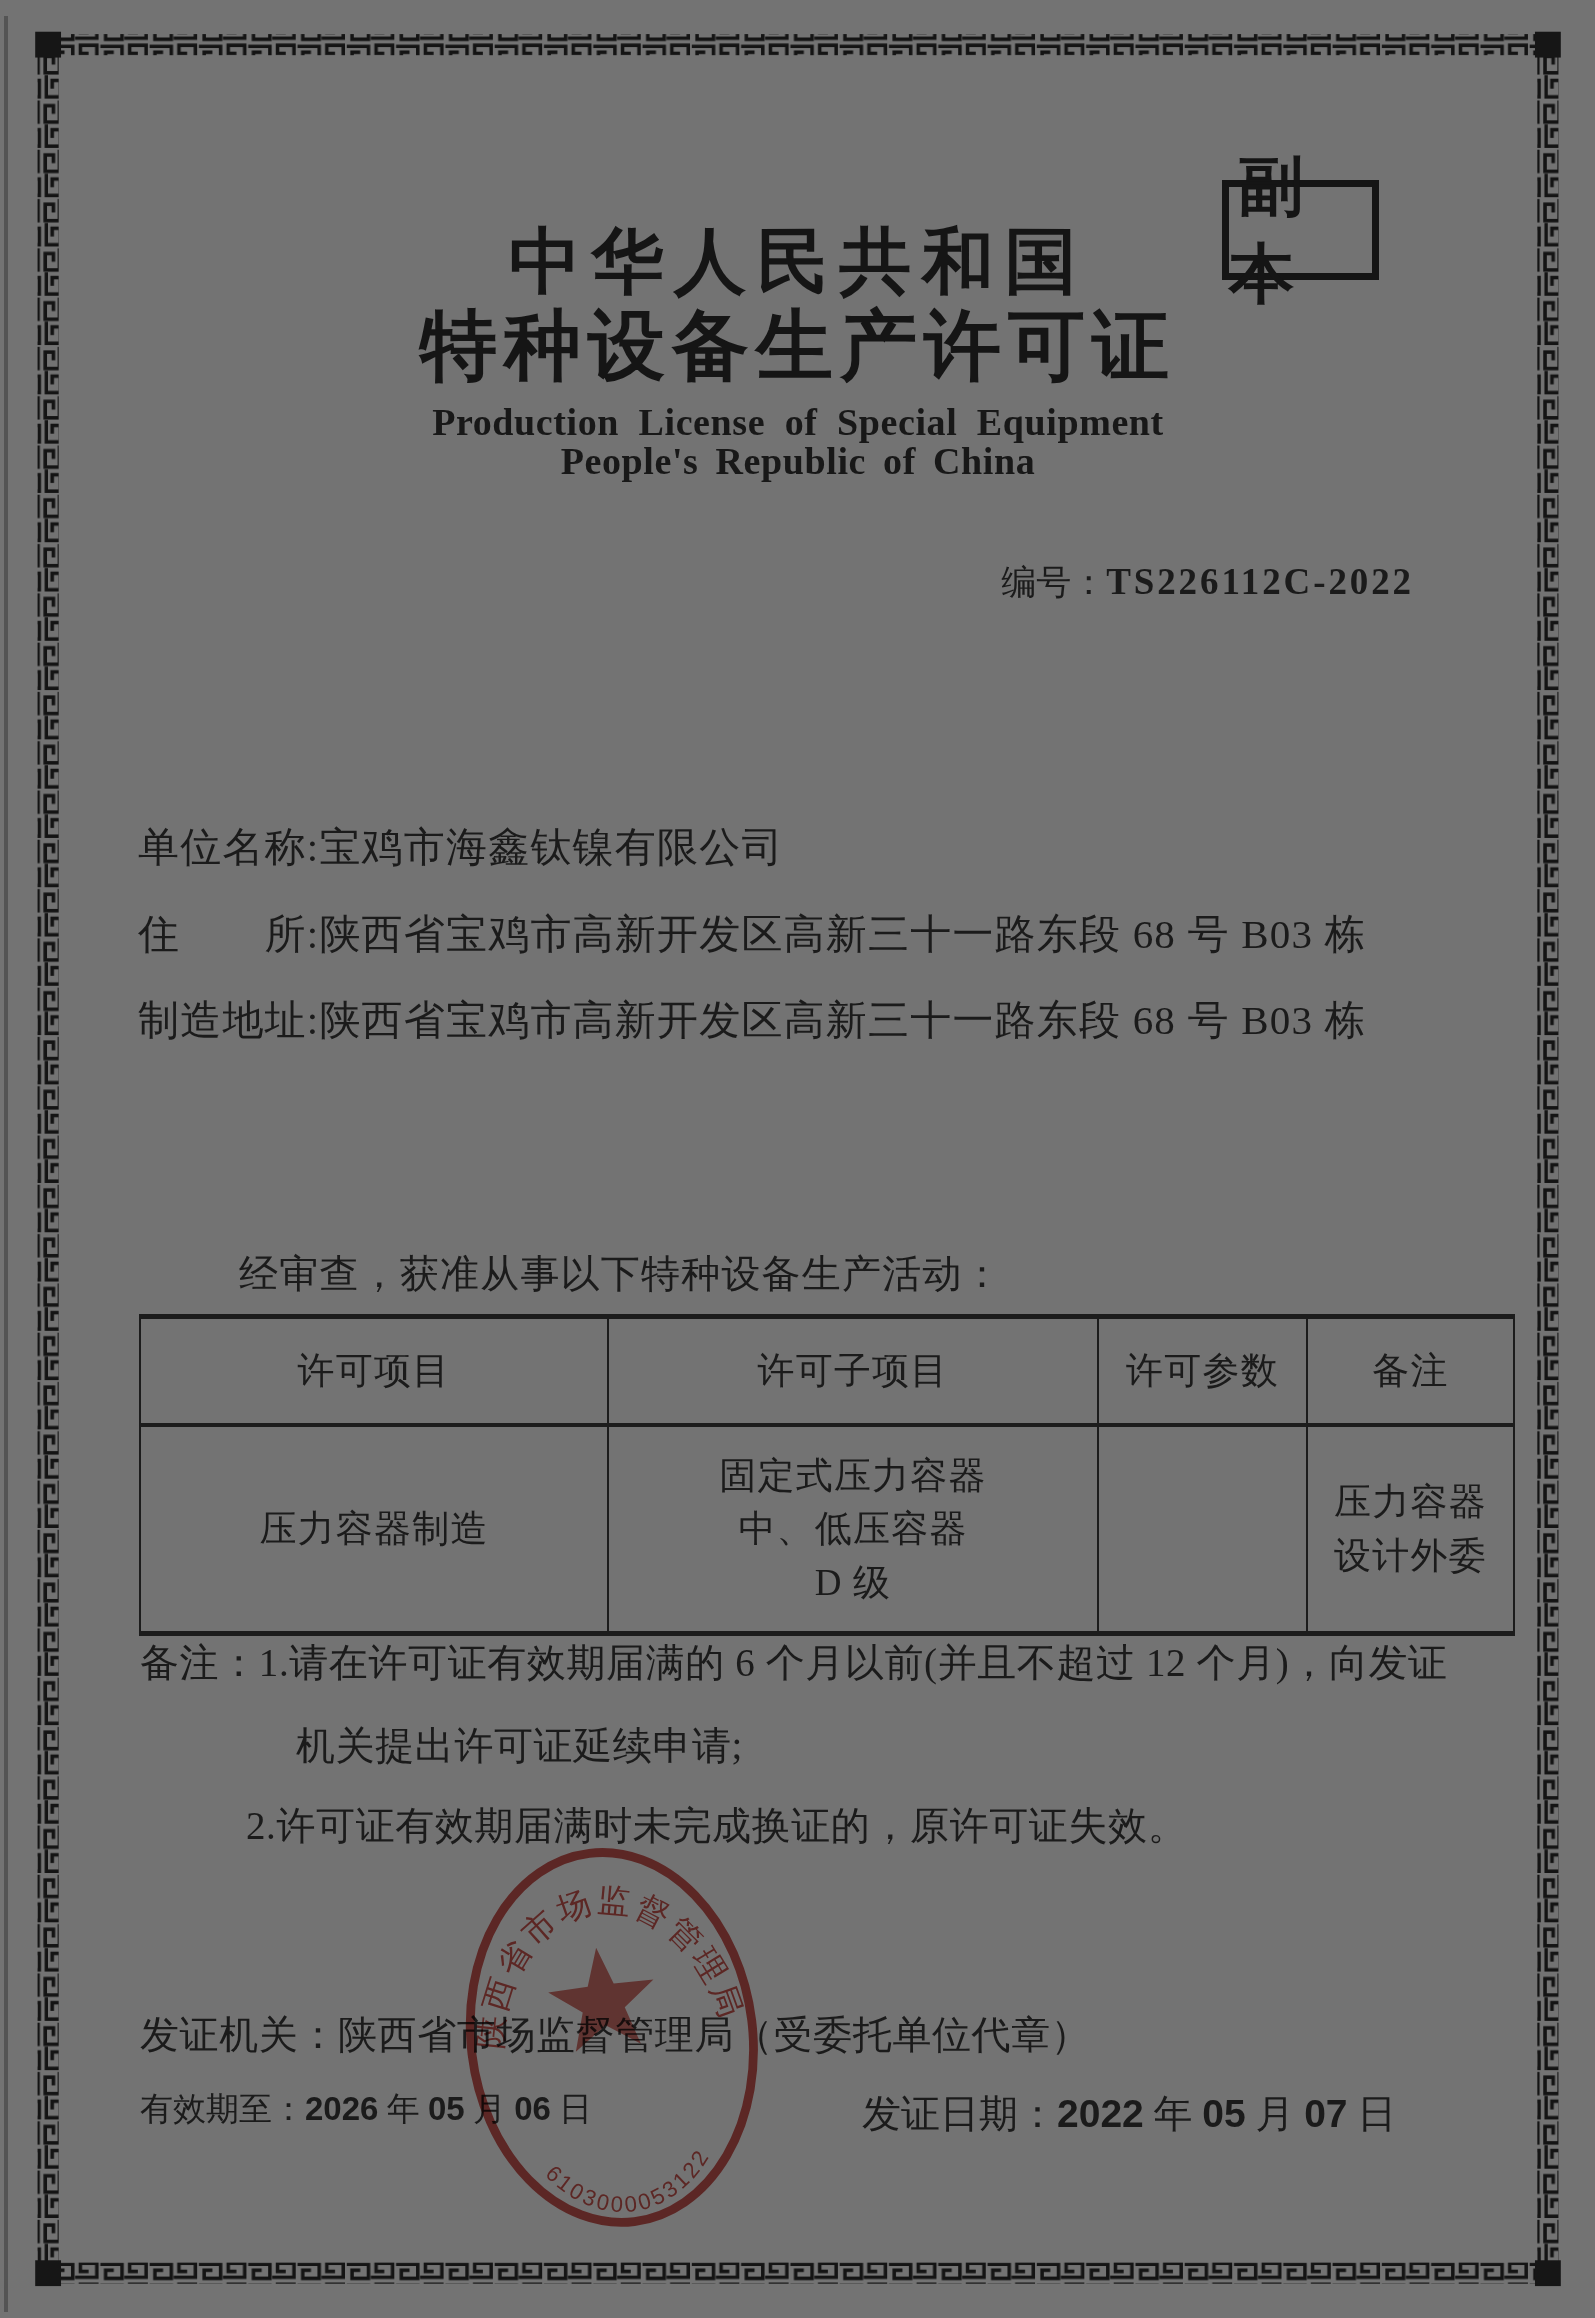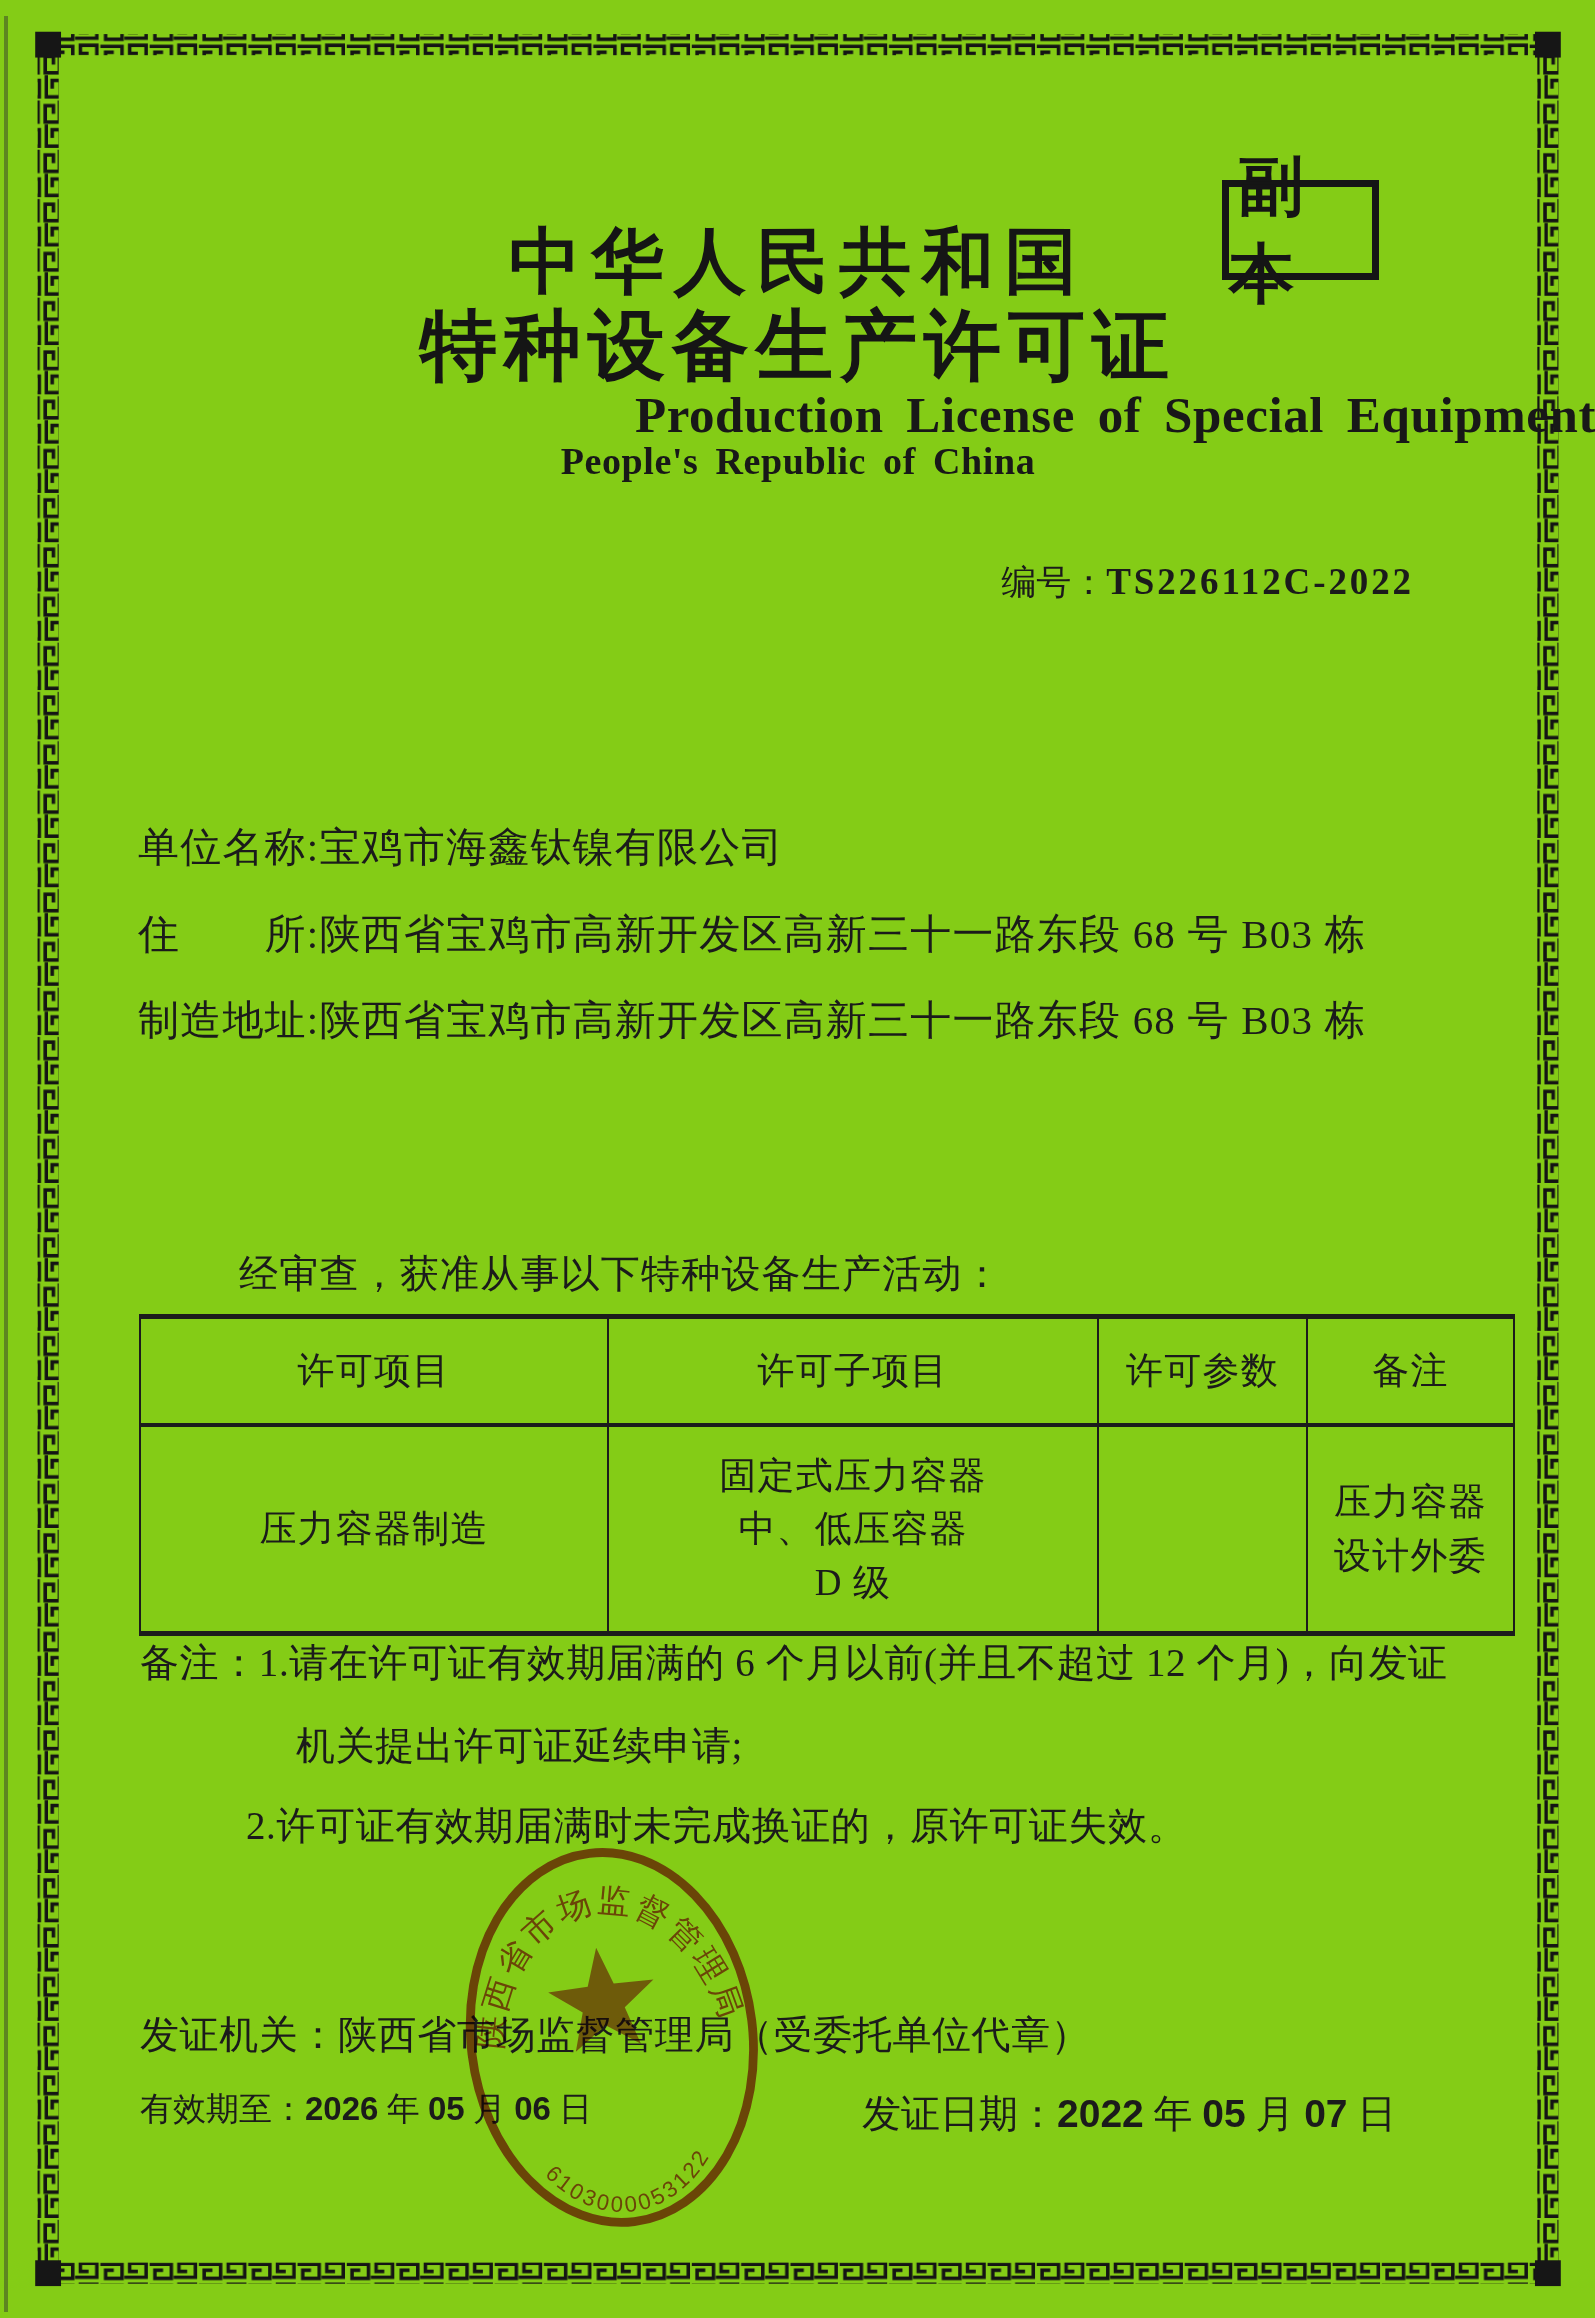--- a/index.html
+++ b/index.html
@@ -1,34 +1,34 @@
 <!DOCTYPE html>
 <html style="font-size:9.4px"><head>
 <meta charset="utf-8">
 <style>
   html,body { margin:0; padding:0; background:#d9d9d9; }
   .page {
     position:relative;
     width:1596px; height:2319px;
-    background:#84cc16;
+    background:#737373;
     overflow:hidden;
     font-family:"Liberation Serif","DejaVu Serif",serif;
     color:#1b1b1b;
   }
   .abs { position:absolute; }
   
   .scan-edge { left:4.1px; top:16.4px; width:3.5px; height:2296px; background:#2f2f2f; opacity:.45; }
 
   
   .title-cn { left:0; width:100%; text-align:center;
     font-family:"Liberation Sans","DejaVu Sans",sans-serif; font-weight:700; color:#151515; }
   .title-cn-1 { top:214px; font-size:72px; letter-spacing:10.6px; }
   .title-cn-2 { top:295px; font-size:77px; letter-spacing:7px; }
   .title-en { left:0; width:100%; text-align:center; font-weight:700; color:#181818; }
-  .title-en-1 { top:386px; font-size:51px; word-spacing:9.4px; letter-spacing:0.6px;text-align:right; }
+  .title-en-1 { top:400px; font-size:38px; word-spacing:9.4px; letter-spacing:0.6px; }
   .title-en-2 { top:439px; font-size:38px; word-spacing:7px; letter-spacing:0.6px; }
 
   
   .copy-box { left:1222px; top:180px; width:157px; height:100px;
     border:7.6px solid #151515; box-sizing:border-box;
     display:flex; align-items:center; justify-content:center;
     font-family:"Liberation Sans","DejaVu Sans",sans-serif; font-weight:700;
     font-size:65px; letter-spacing:9.4px; text-indent:9.4px; color:#151515; }
 
   

